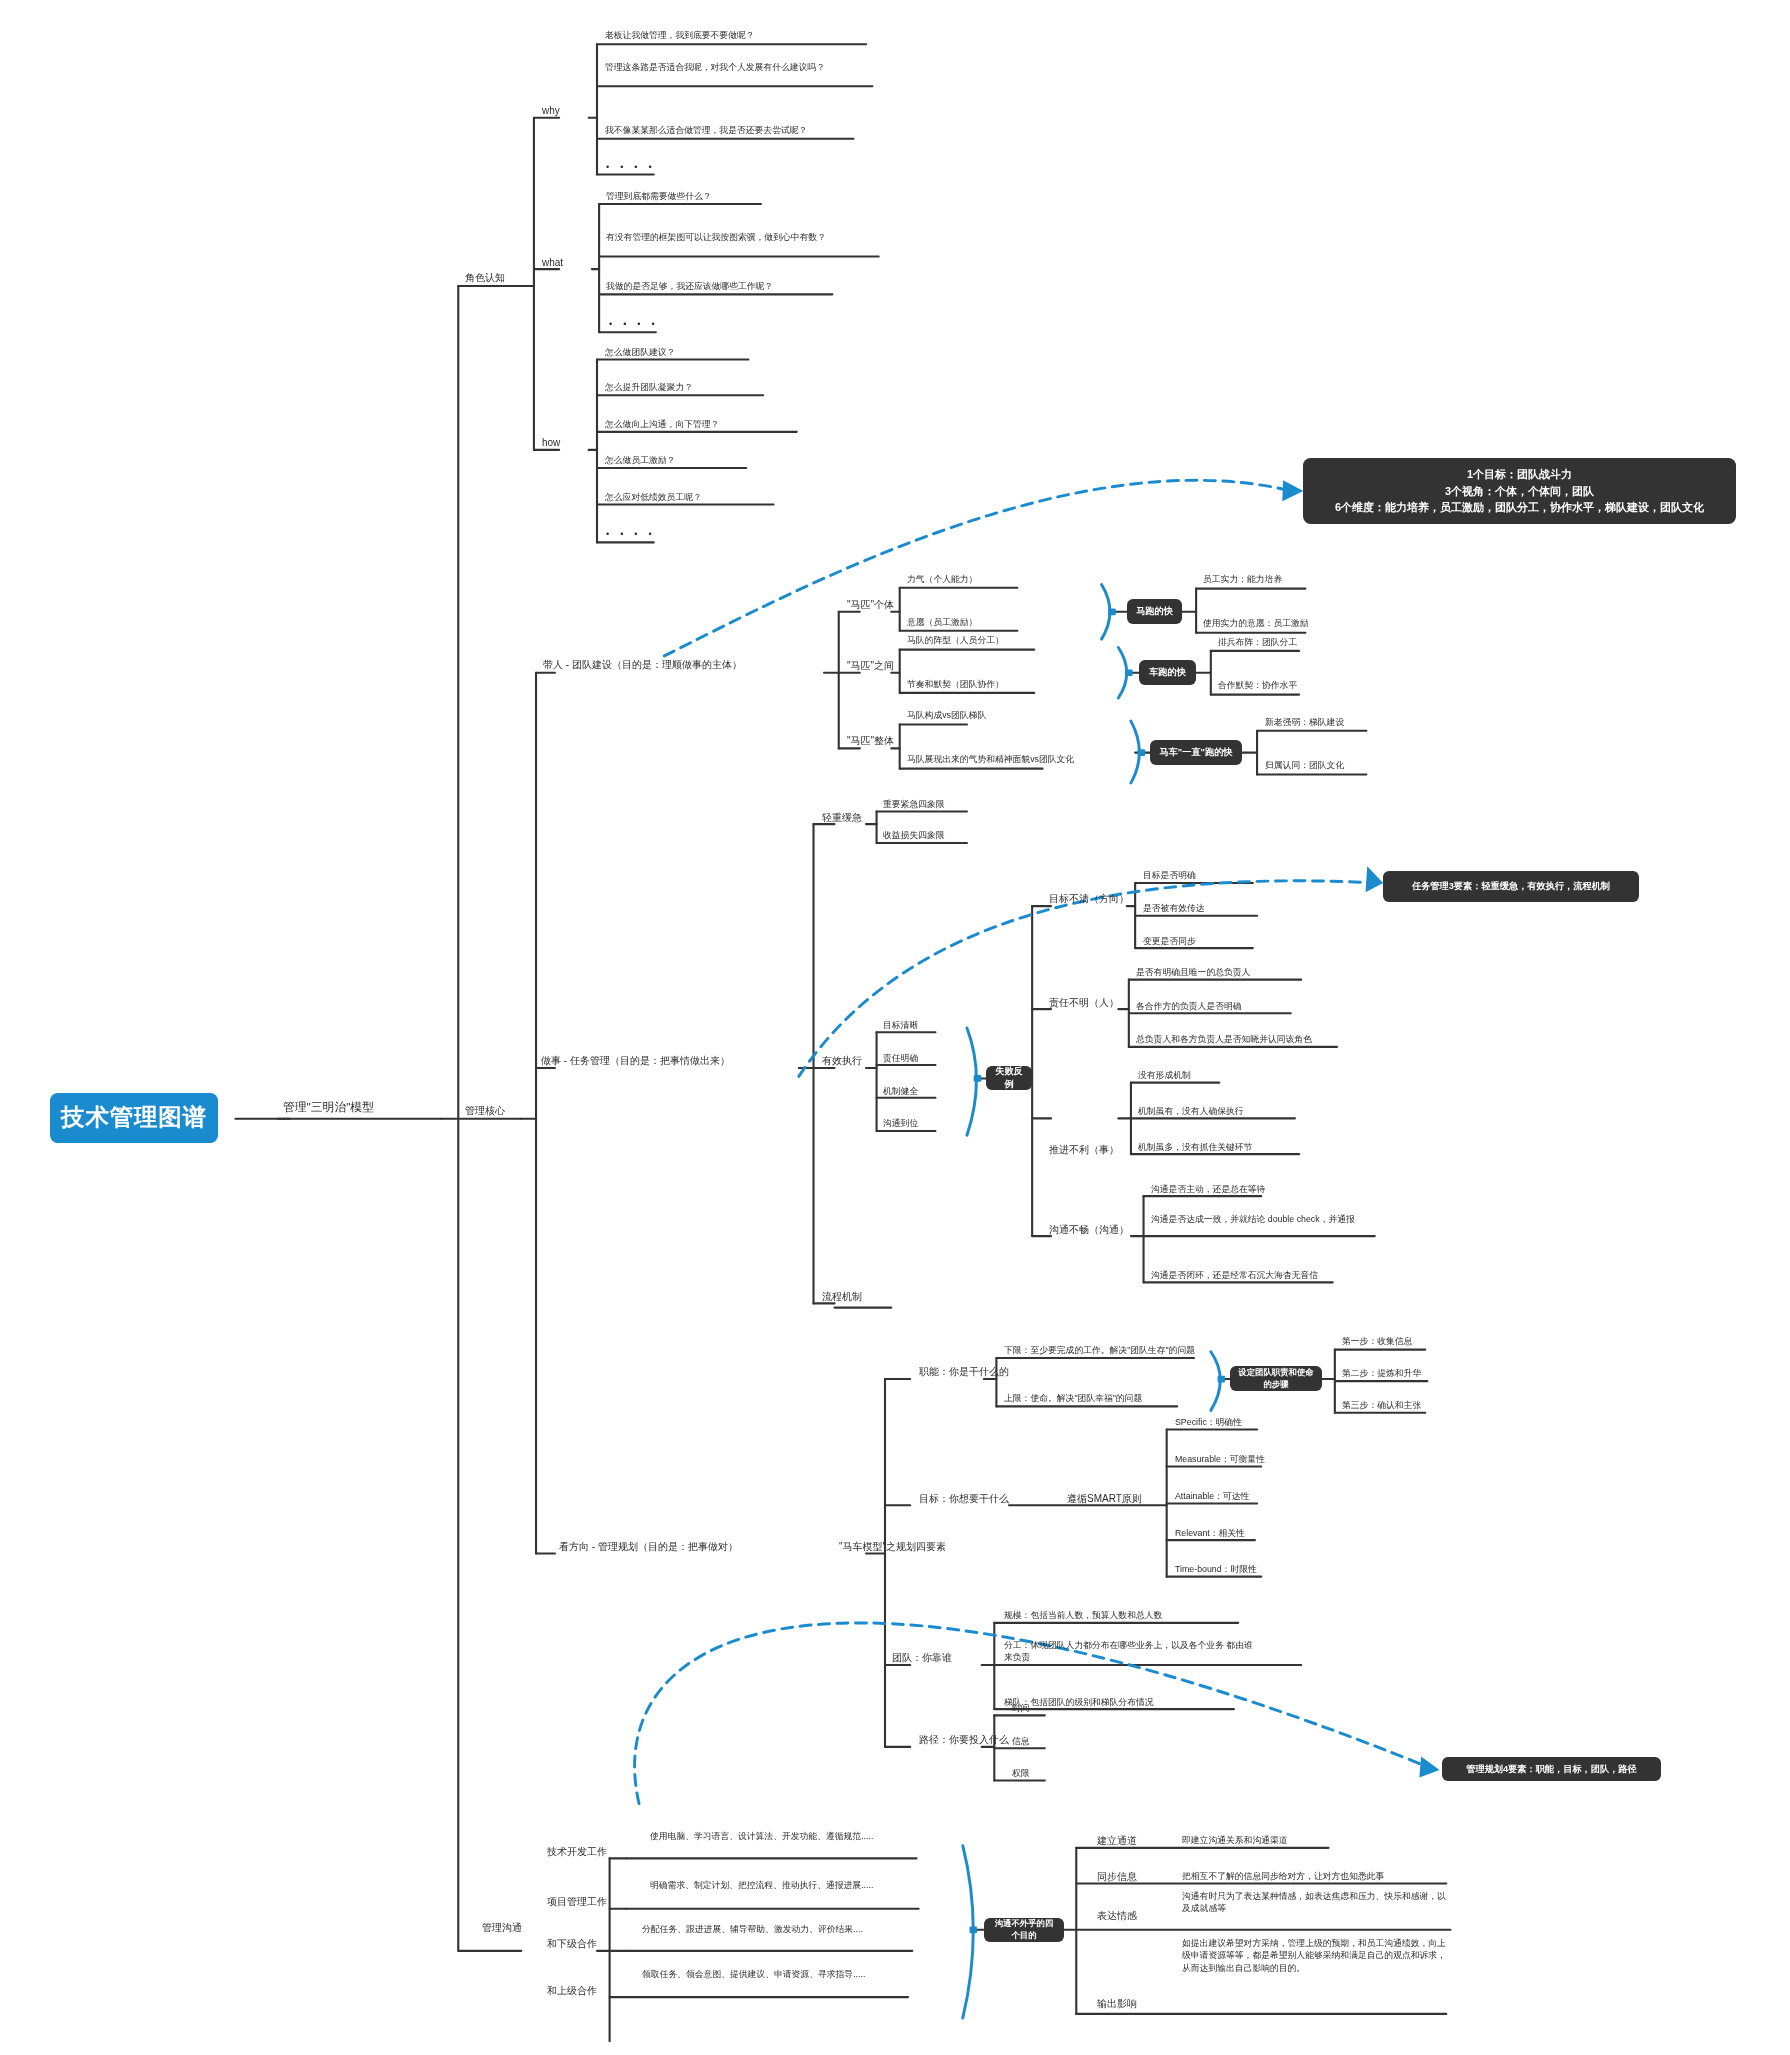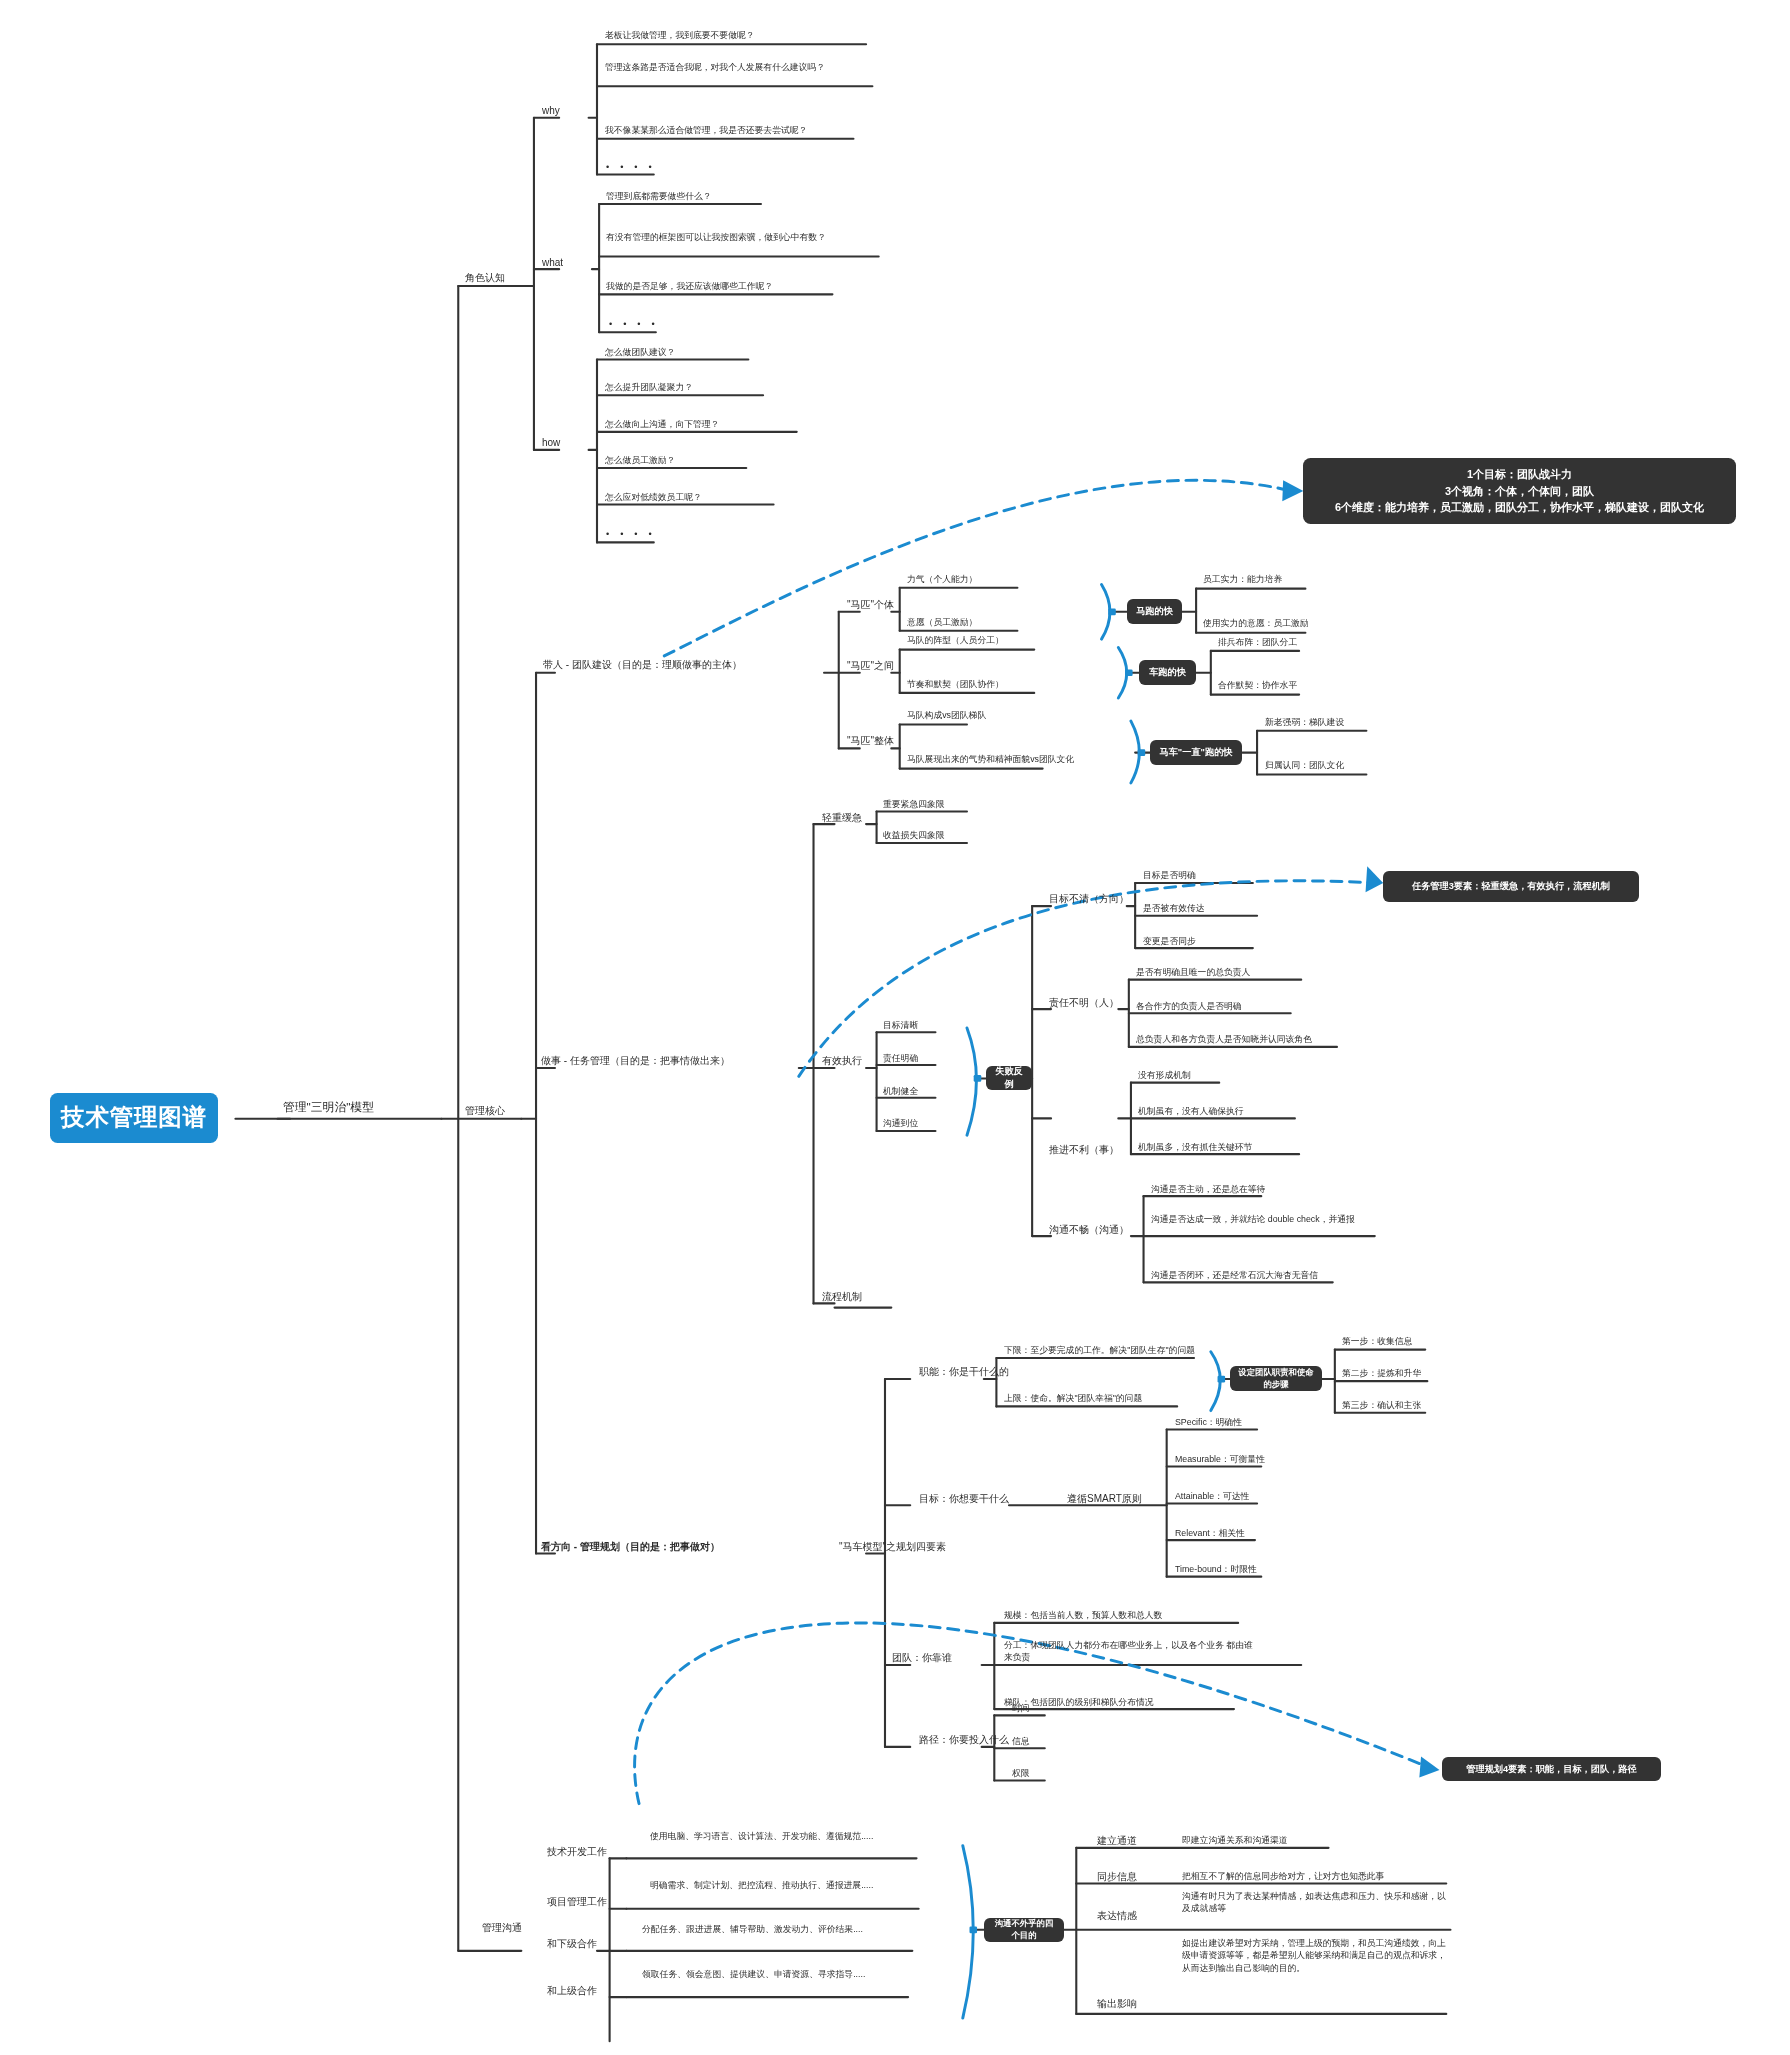--- a/index.html
+++ b/index.html
@@ -341,21 +341,21 @@
   <div class="node tnode nowrap" style="left:1138px;top:1069px;">没有形成机制</div>
   <div class="node tnode nowrap" style="left:1138px;top:1105px;">机制虽有，没有人确保执行</div>
   <div class="node tnode nowrap" style="left:1138px;top:1141px;">机制虽多，没有抓住关键环节</div>
 
   <div class="node tnode nowrap" style="left:1151px;top:1183px;">沟通是否主动，还是总在等待</div>
   <div class="node tnode" style="left:1151px;top:1213px;width:229px;">沟通是否达成一致，并就结论 double check，并通报</div>
   <div class="node tnode nowrap" style="left:1151px;top:1269px;">沟通是否闭环，还是经常石沉大海杳无音信</div>
 
   <div class="node dark small" style="left:1383px;top:871px;width:256px;height:31px;">任务管理3要素：轻重缓急，有效执行，流程机制</div>
 
-  <div class="node tnode nowrap l2" style="left:541px;top:1540px;font-weight:bold;">看方向 - 管理规划（目的是：把事做对）</div>
+  <div class="node tnode nowrap l2" style="left:559px;top:1540px;">看方向 - 管理规划（目的是：把事做对）</div>
   <div class="node tnode nowrap l2" style="left:839px;top:1540px;">"马车模型"之规划四要素</div>
 
   <div class="node tnode nowrap l2" style="left:919px;top:1365px;">职能：你是干什么的</div>
   <div class="node tnode nowrap l2" style="left:919px;top:1492px;">目标：你想要干什么</div>
   <div class="node tnode nowrap l2" style="left:868px;top:1651px;padding-left:24px;">团队：你靠谁</div>
   <div class="node tnode nowrap l2" style="left:919px;top:1733px;text-align:right;">路径：你要投入什么</div>
 
   <div class="node tnode nowrap" style="left:1004px;top:1344px;">下限：至少要完成的工作。解决"团队生存"的问题</div>
   <div class="node tnode nowrap" style="left:1004px;top:1392px;">上限：使命。解决"团队幸福"的问题</div>
 

